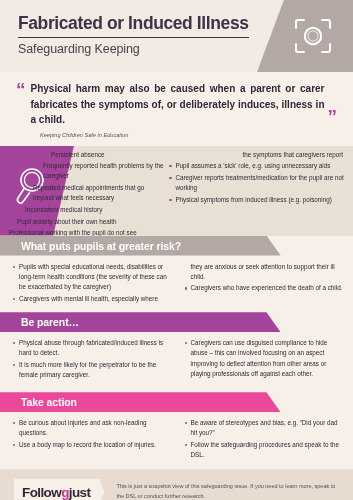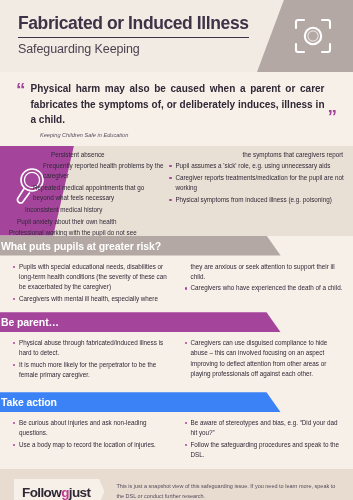--- a/index.html
+++ b/index.html
@@ -189,36 +189,36 @@
     padding-right: 2px;
   }
 
   
   .section { flex: 0 0 auto; }
   .sec-bar {
     position: relative;
     height: 20px;
     display: flex;
     align-items: center;
-    padding-left: 1px;
+    padding-left: 21px;
     box-sizing: border-box;
     color: #ffffff;
     font-size: 10.5px;
     font-weight: bold;
     letter-spacing: -0.1px;
   }
   .sec-bar::after {
     content: "";
     position: absolute;
     left: 0; top: 0; bottom: 0; right: 0;
     z-index: -1;
   }
   .bar-taupe { background: #b3a8a4; }
   .bar-purple { background: #a4459b; }
-  .bar-dark { background: #3b82f6; }
+  .bar-dark { background: #ec4899; }
   .bar-shape {
     width: 100%;
     clip-path: polygon(0 0, 75.5% 0, 79.5% 100%, 0 100%);
   }
   .sec-body {
     display: flex;
     padding: 6px 8px 7px 12px;
     box-sizing: border-box;
     background: #f7f0e9;
   }

